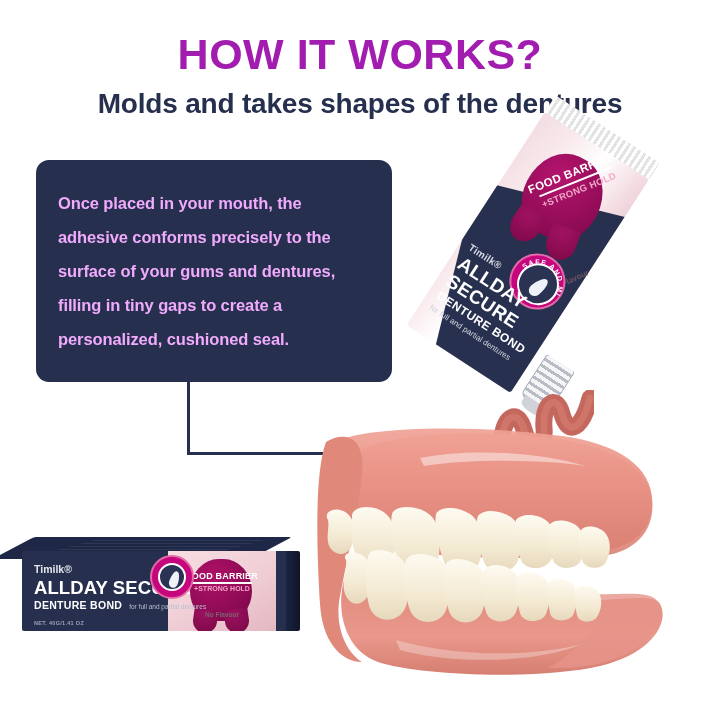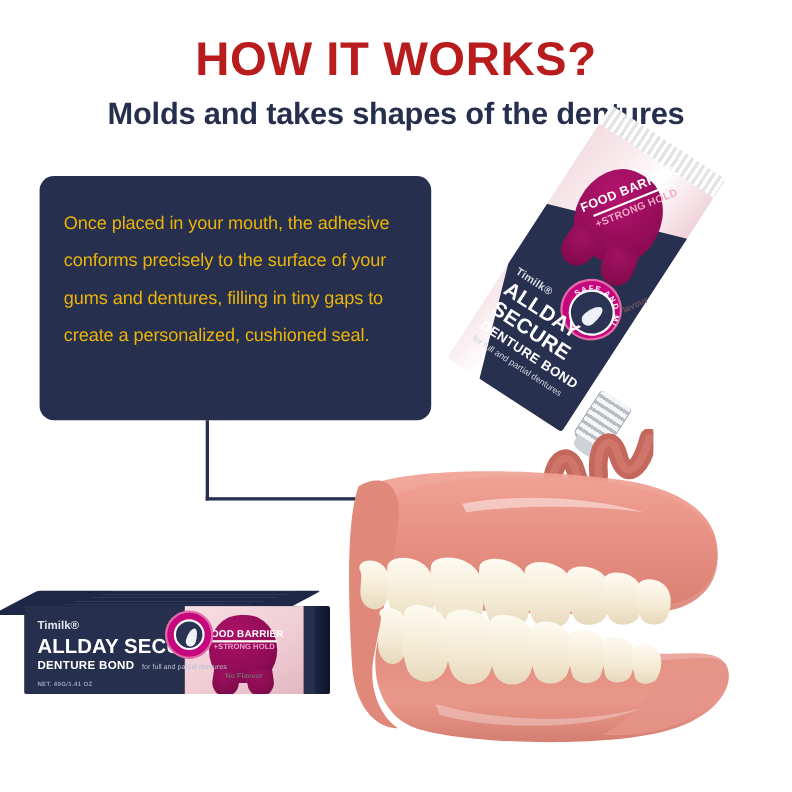--- a/index.html
+++ b/index.html
@@ -10,42 +10,42 @@
     font-family: "Liberation Sans", sans-serif;
     overflow: hidden;
   }
   #page { position: relative; width: 720px; height: 720px; background: #fff; }
 
   
   .title {
     position: absolute; left: 0; top: 30px; width: 720px;
     text-align: center;
     font-size: 43px; font-weight: 700; letter-spacing: 0.5px;
-    color: #b91c1c;
+    color: #a21caf;
     font-family: "Liberation Sans", sans-serif;
   }
   .subtitle {
     position: absolute; left: 0; top: 88px; width: 720px;
     text-align: center;
     font-size: 28px; font-weight: 700; letter-spacing: -0.2px;
     color: #262f4e;
   }
 
   
   .callout {
     position: absolute; left: 36px; top: 160px;
     width: 356px; height: 222px;
     background: #262f4e;
     border-radius: 13px;
     padding: 26px 25px 0 22px;
   }
   .callout p {
-    color: #eab308;
+    color: #f0abfc;
     font-size: 16.5px;
-    font-weight: 400;
+    font-weight: 700;
     line-height: 34px;
     letter-spacing: -0.1px;
   }
 
   
   .leader-v {
     position: absolute; left: 187px; top: 382px;
     width: 3px; height: 73px; background: #262f4e;
   }
   .leader-h {

